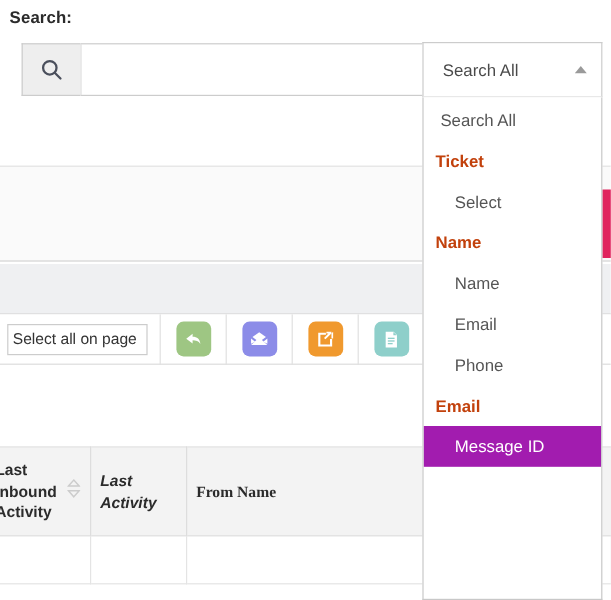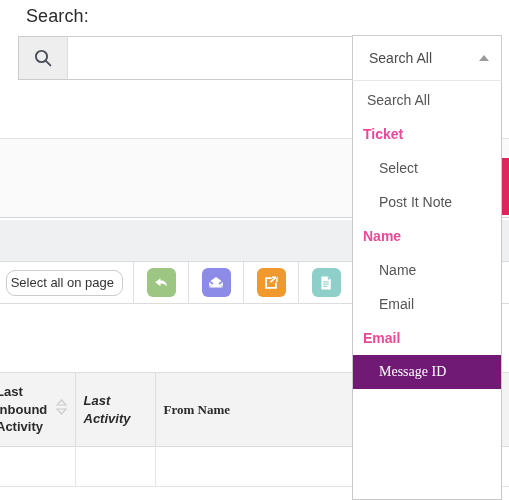--- a/index.html
+++ b/index.html
@@ -13,24 +13,24 @@
     font-family: "Liberation Sans", sans-serif;
     font-size: 13px;
     color: #333333;
     overflow: hidden;
     position: relative;
   }
 
   
   .search-label {
     position: absolute;
-    left: 26px;
+    left: 8px;
     top: 6px;
-    font-size: 18px;
-    font-weight: normal;
+    font-size: 14px;
+    font-weight: bold;
     color: #2b2b2b;
     letter-spacing: 0.1px;
   }
 
   
   .search-group {
     position: absolute;
     left: 18px;
     top: 36px;
     width: 483px;
@@ -133,21 +133,21 @@
     padding-left: 0;
     justify-content: flex-end;
     padding-right: 10px;
   }
   .tb-cell.icon { width: 55px; }
   .select-all-btn {
     height: 26px;
     box-sizing: border-box;
     background: #ffffff;
     border: 1px solid #cccccc;
-    border-radius: 9px;
+    border-radius: 0;
     font-family: "Liberation Sans", sans-serif;
     font-size: 13px;
     color: #333333;
     padding: 0 8px 0 4px;
     line-height: 24px;
     white-space: nowrap;
     margin-left: -22px;
   }
   .icon-tile {
     width: 29px;
@@ -251,30 +251,29 @@
     height: 34px;
     line-height: 34px;
     font-size: 14px;
     color: #555555;
     padding-left: 14px;
     white-space: nowrap;
     box-sizing: border-box;
   }
   .dd-item.group {
     font-weight: bold;
-    color: #ec4899;
+    color: #c2410c;
     padding-left: 10px;
   }
   .dd-item.child {
     padding-left: 26px;
   }
   .dd-item.selected {
-    background: #701a75;
+    background: #a21caf;
     color: #ffffff;
-    font-family: Liberation Serif, serif;
   }
 </style>
 </head>
 <body>
 
 <div class="search-label">Search:</div>
 
 <div class="search-group">
   <div class="search-addon">
     <svg width="20" height="20" viewBox="0 0 20 20" aria-hidden="true">
@@ -376,24 +375,24 @@
       <td class="col-c"></td>
       <td class="col-d"></td>
     </tr>
   </tbody>
 </table>
 
 <div class="dropdown-menu">
   <div class="dd-item">Search All</div>
   <div class="dd-item group">Ticket</div>
   <div class="dd-item child">Select</div>
-  <div class="dd-item child">Post It Note</div>
   <div class="dd-item group">Name</div>
   <div class="dd-item child">Name</div>
   <div class="dd-item child">Email</div>
+  <div class="dd-item child">Phone</div>
   <div class="dd-item group">Email</div>
   <div class="dd-item child selected">Message ID</div>
 </div>
 
 <div class="select-trigger">
   <span class="select-trigger-label">Search All</span>
   <span class="caret-up"></span>
 </div>
 
 </body></html>

